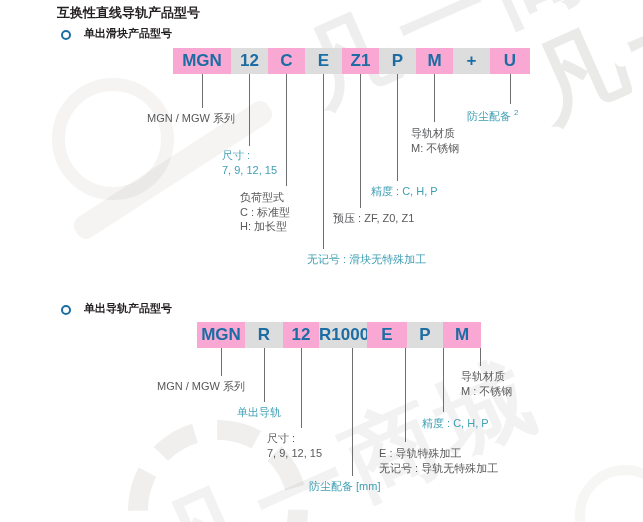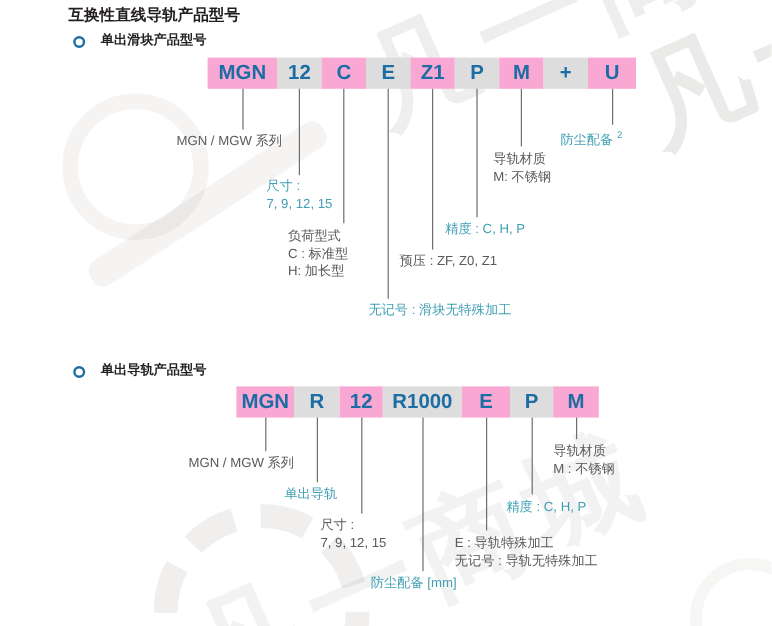--- a/index.html
+++ b/index.html
@@ -119,21 +119,21 @@
       <span>防尘配备</span>&nbsp;<sup>2</sup>
     </div>
 
     <div class="bullet" style="left:61px;top:305px;"></div>
     <div class="section-heading" style="left:84px;top:301px;">单出导轨产品型号</div>
 
     <div class="code-strip" style="left:197px;top:322px;">
       <span class="blk light" style="width:48px;">MGN</span>
       <span class="blk dark" style="width:38px;">R</span>
       <span class="blk light" style="width:36px;">12</span>
-      <span class="blk dark" style="width:66px;">R1000</span>
+      <span class="blk dark" style="width:48px;">R1000</span>
       <span class="blk light" style="width:40px;">E</span>
       <span class="blk dark" style="width:36px;">P</span>
       <span class="blk light" style="width:38px;">M</span>
     </div>
 
     <div class="vline" style="left:221px;top:348px;height:28px;"></div>
     <div class="vline" style="left:264px;top:348px;height:54px;"></div>
     <div class="vline" style="left:301px;top:348px;height:80px;"></div>
     <div class="vline" style="left:352px;top:348px;height:128px;"></div>
     <div class="vline" style="left:405px;top:348px;height:94px;"></div>

